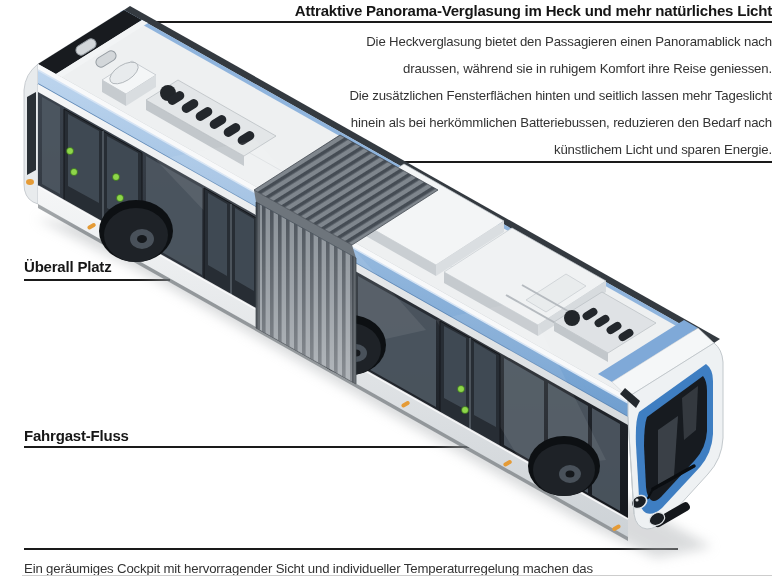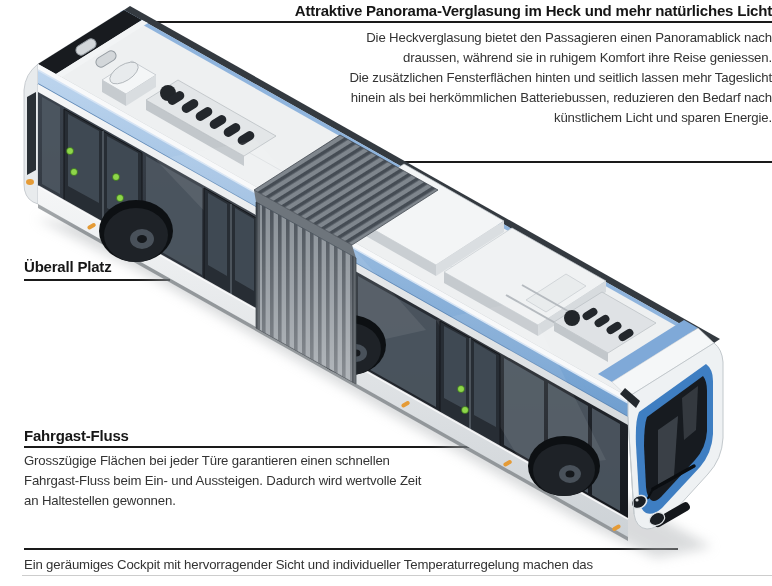--- a/index.html
+++ b/index.html
@@ -1,21 +1,21 @@
 <!DOCTYPE html>
 <html><head>
 <meta charset="utf-8">
 <style>
   html,body{margin:0;padding:0;background:#ffffff;}
   #page{position:relative;width:772px;height:586px;overflow:hidden;background:#fff;
         font-family:"Liberation Sans","DejaVu Sans",sans-serif;margin-left:6px;}
   .sec-title{position:absolute;font-size:15px;font-weight:bold;color:#161616;
              letter-spacing:-0.2px;white-space:nowrap;}
   .sec-rule{position:absolute;height:2px;background:#1a1a1a;}
-  .sec-body{position:absolute;font-size:13.2px;line-height:20px;color:#333;
+  .sec-body{position:absolute;font-size:13.2px;line-height:27px;color:#333;
             letter-spacing:-0.15px;white-space:pre-line;}
   .ta-r{text-align:right;}
   
   #t-panorama{top:2px;right:6px;}
   #r-panorama{top:21px;left:143px;right:6px;}
   #b-panorama{top:28px;right:6px;width:470px;}
   #t-flexibel{top:143px;right:6px;}
   #r-flexibel{top:161px;left:377px;right:6px;}
   #b-flexibel{top:167px;right:6px;width:330px;}
   #t-ueberall{top:258px;left:18px;text-align:right;}
@@ -43,23 +43,20 @@
 hinein als bei herkömmlichen Batteriebussen, reduzieren den Bedarf nach
 künstlichem Licht und sparen Energie.</div>
 
   <div class="sec-rule" id="r-flexibel"></div>
 
   <div class="sec-title" id="t-ueberall">Überall Platz</div>
   <div class="sec-rule" id="r-ueberall"></div>
 
   <div class="sec-title" id="t-fahrgast">Fahrgast-Fluss</div>
   <div class="sec-rule" id="r-fahrgast"></div>
-  <div class="sec-body" id="b-fahrgast">Grosszügige Flächen bei jeder Türe garantieren einen schnellen
-Fahrgast-Fluss beim Ein- und Aussteigen. Dadurch wird wertvolle Zeit
-an Haltestellen gewonnen.</div>
 
   <div class="sec-rule" id="r-fahrer"></div>
   <div class="sec-body" id="b-fahrer">Ein geräumiges Cockpit mit hervorragender Sicht und individueller Temperaturregelung machen das</div>
 
   <div id="faint-bottom-rule"></div>
 
   <svg id="bus-svg" width="772" height="586" viewBox="0 0 772 586">
     <defs>
       <linearGradient id="skirtGrad" x1="0" y1="0" x2="0" y2="1">
         <stop offset="0" stop-color="#f5f6f7"></stop>

